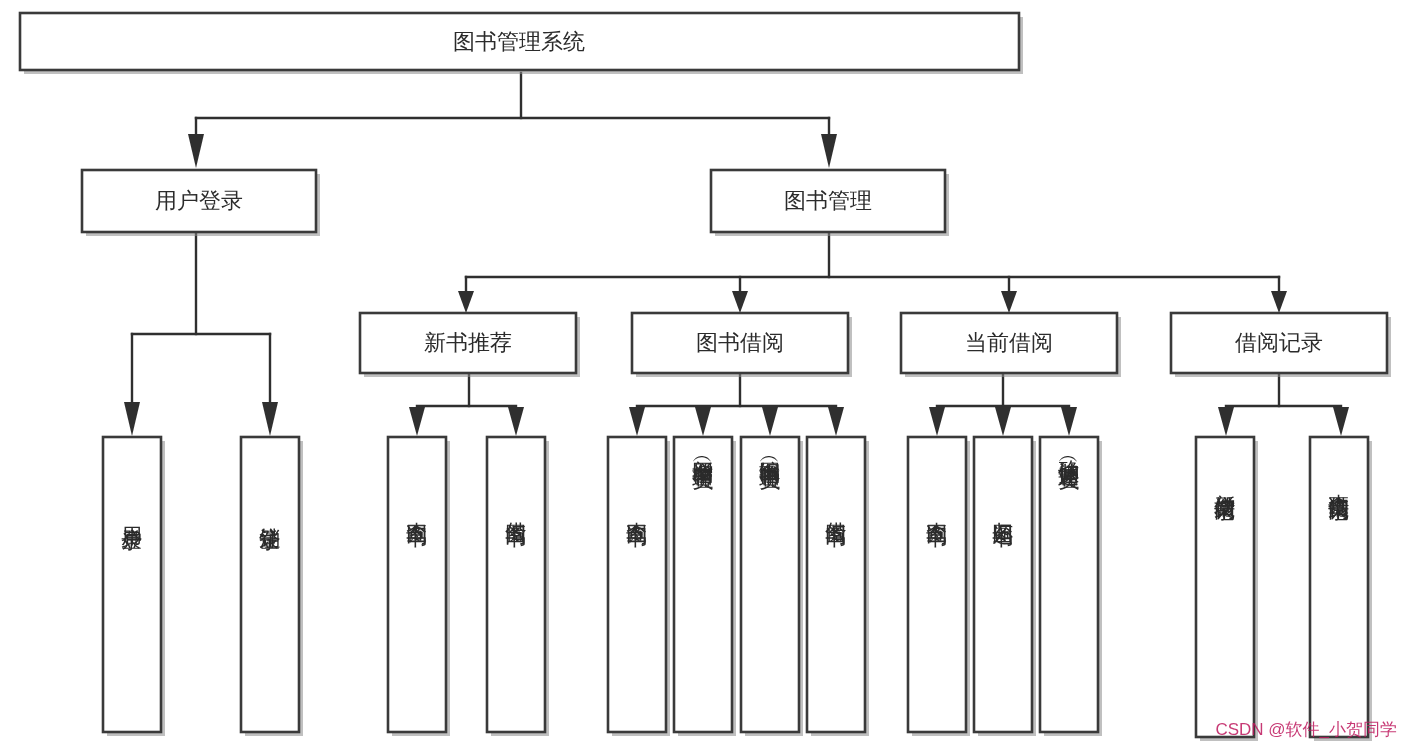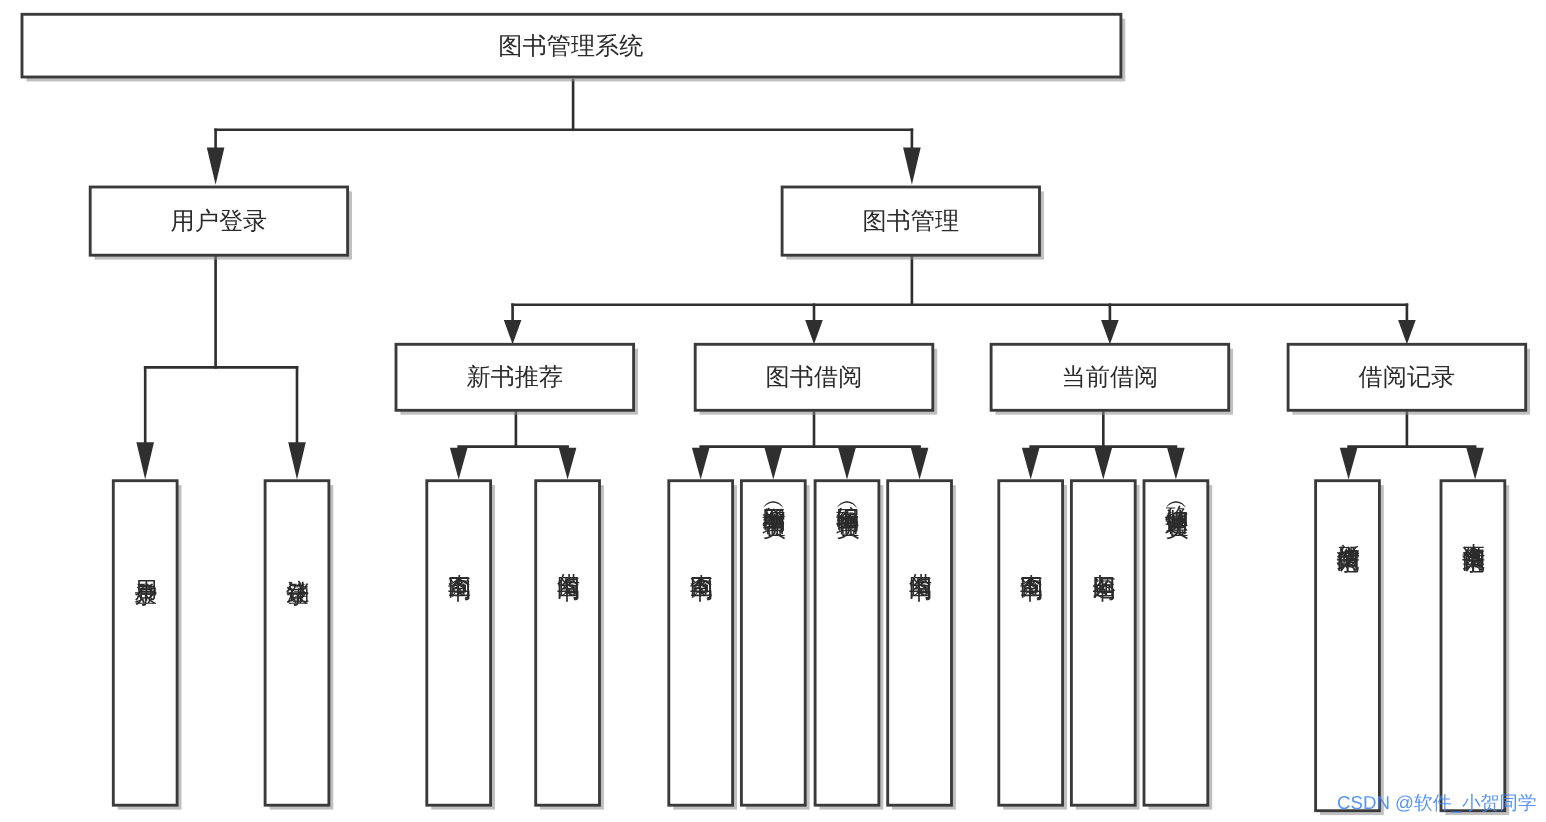--- a/index.html
+++ b/index.html
@@ -68,21 +68,21 @@
     color: #2b2b2b;
     letter-spacing: 1.5px;
     white-space: nowrap;
   }
   .watermark {
     position: absolute;
     right: 8px;
     bottom: 6px;
     font-family: "Liberation Sans", sans-serif;
     font-size: 17px;
-    color: #3b82f6;
+    color: #be185d;
     opacity: 0.85;
     white-space: nowrap;
     pointer-events: none;
   }
 </style>
 </head>
 <body>
 
 <div id="diagram-root">
 

